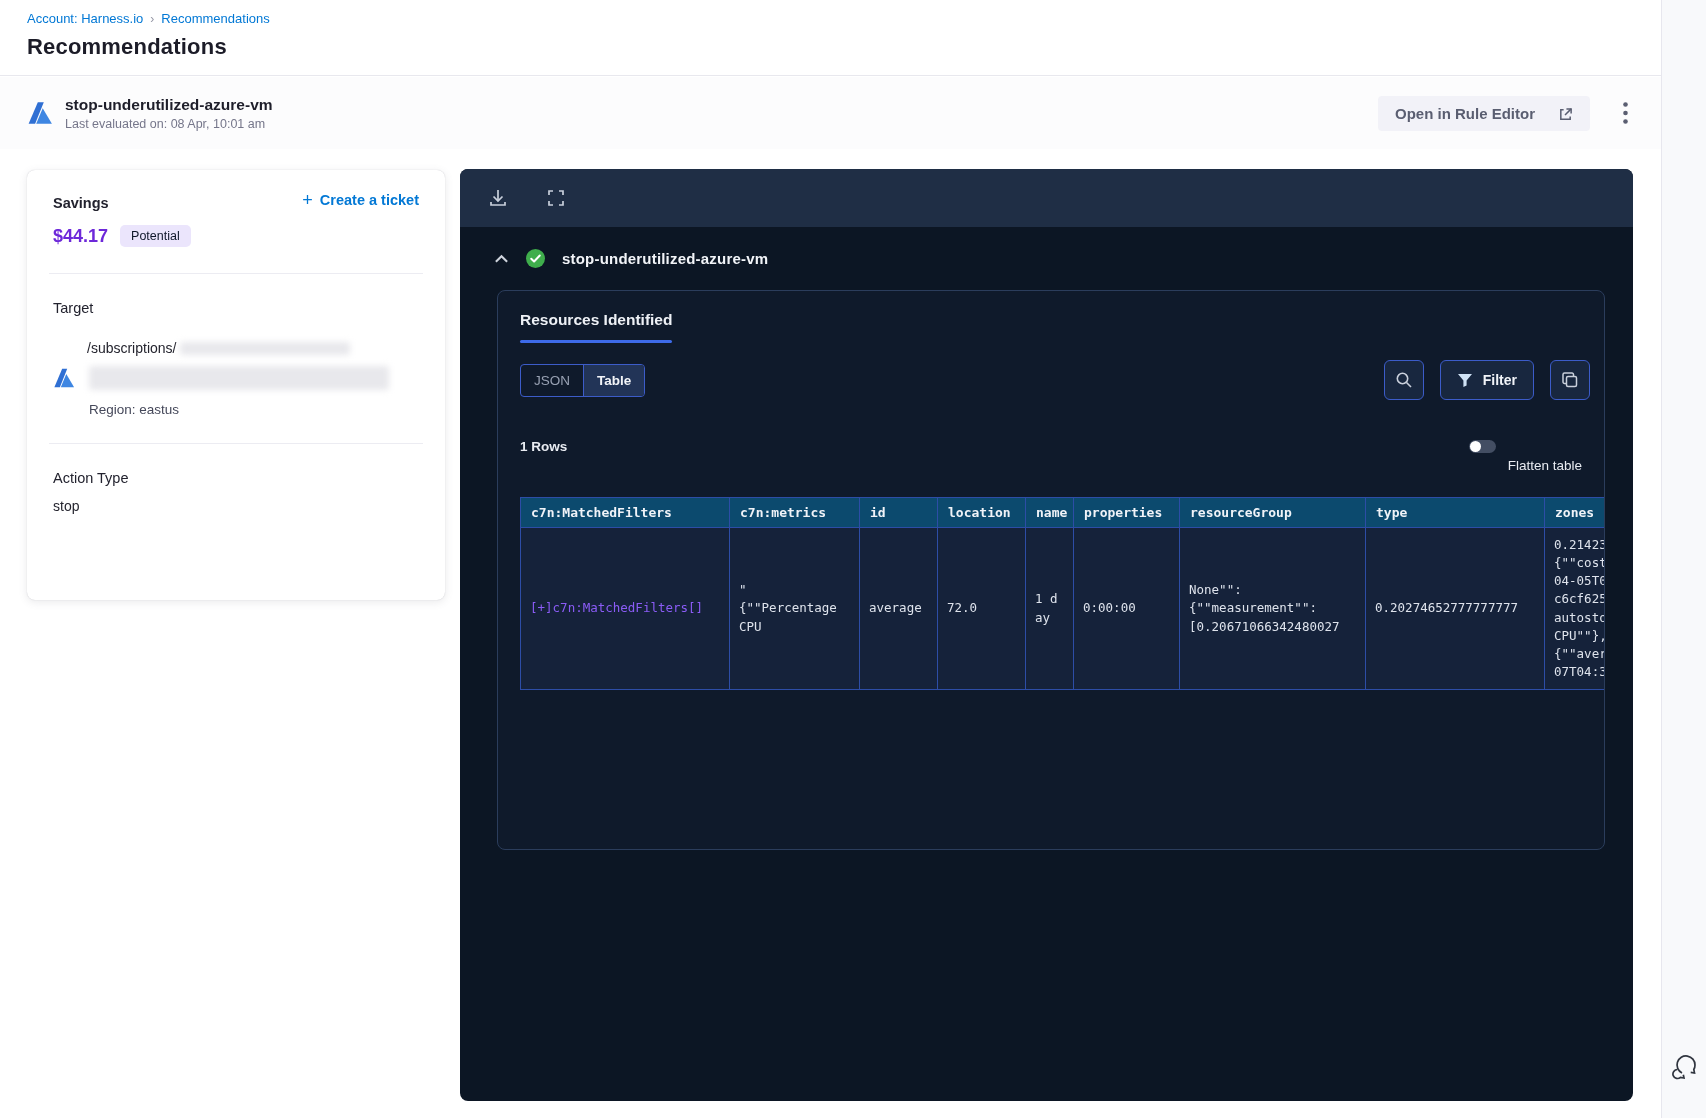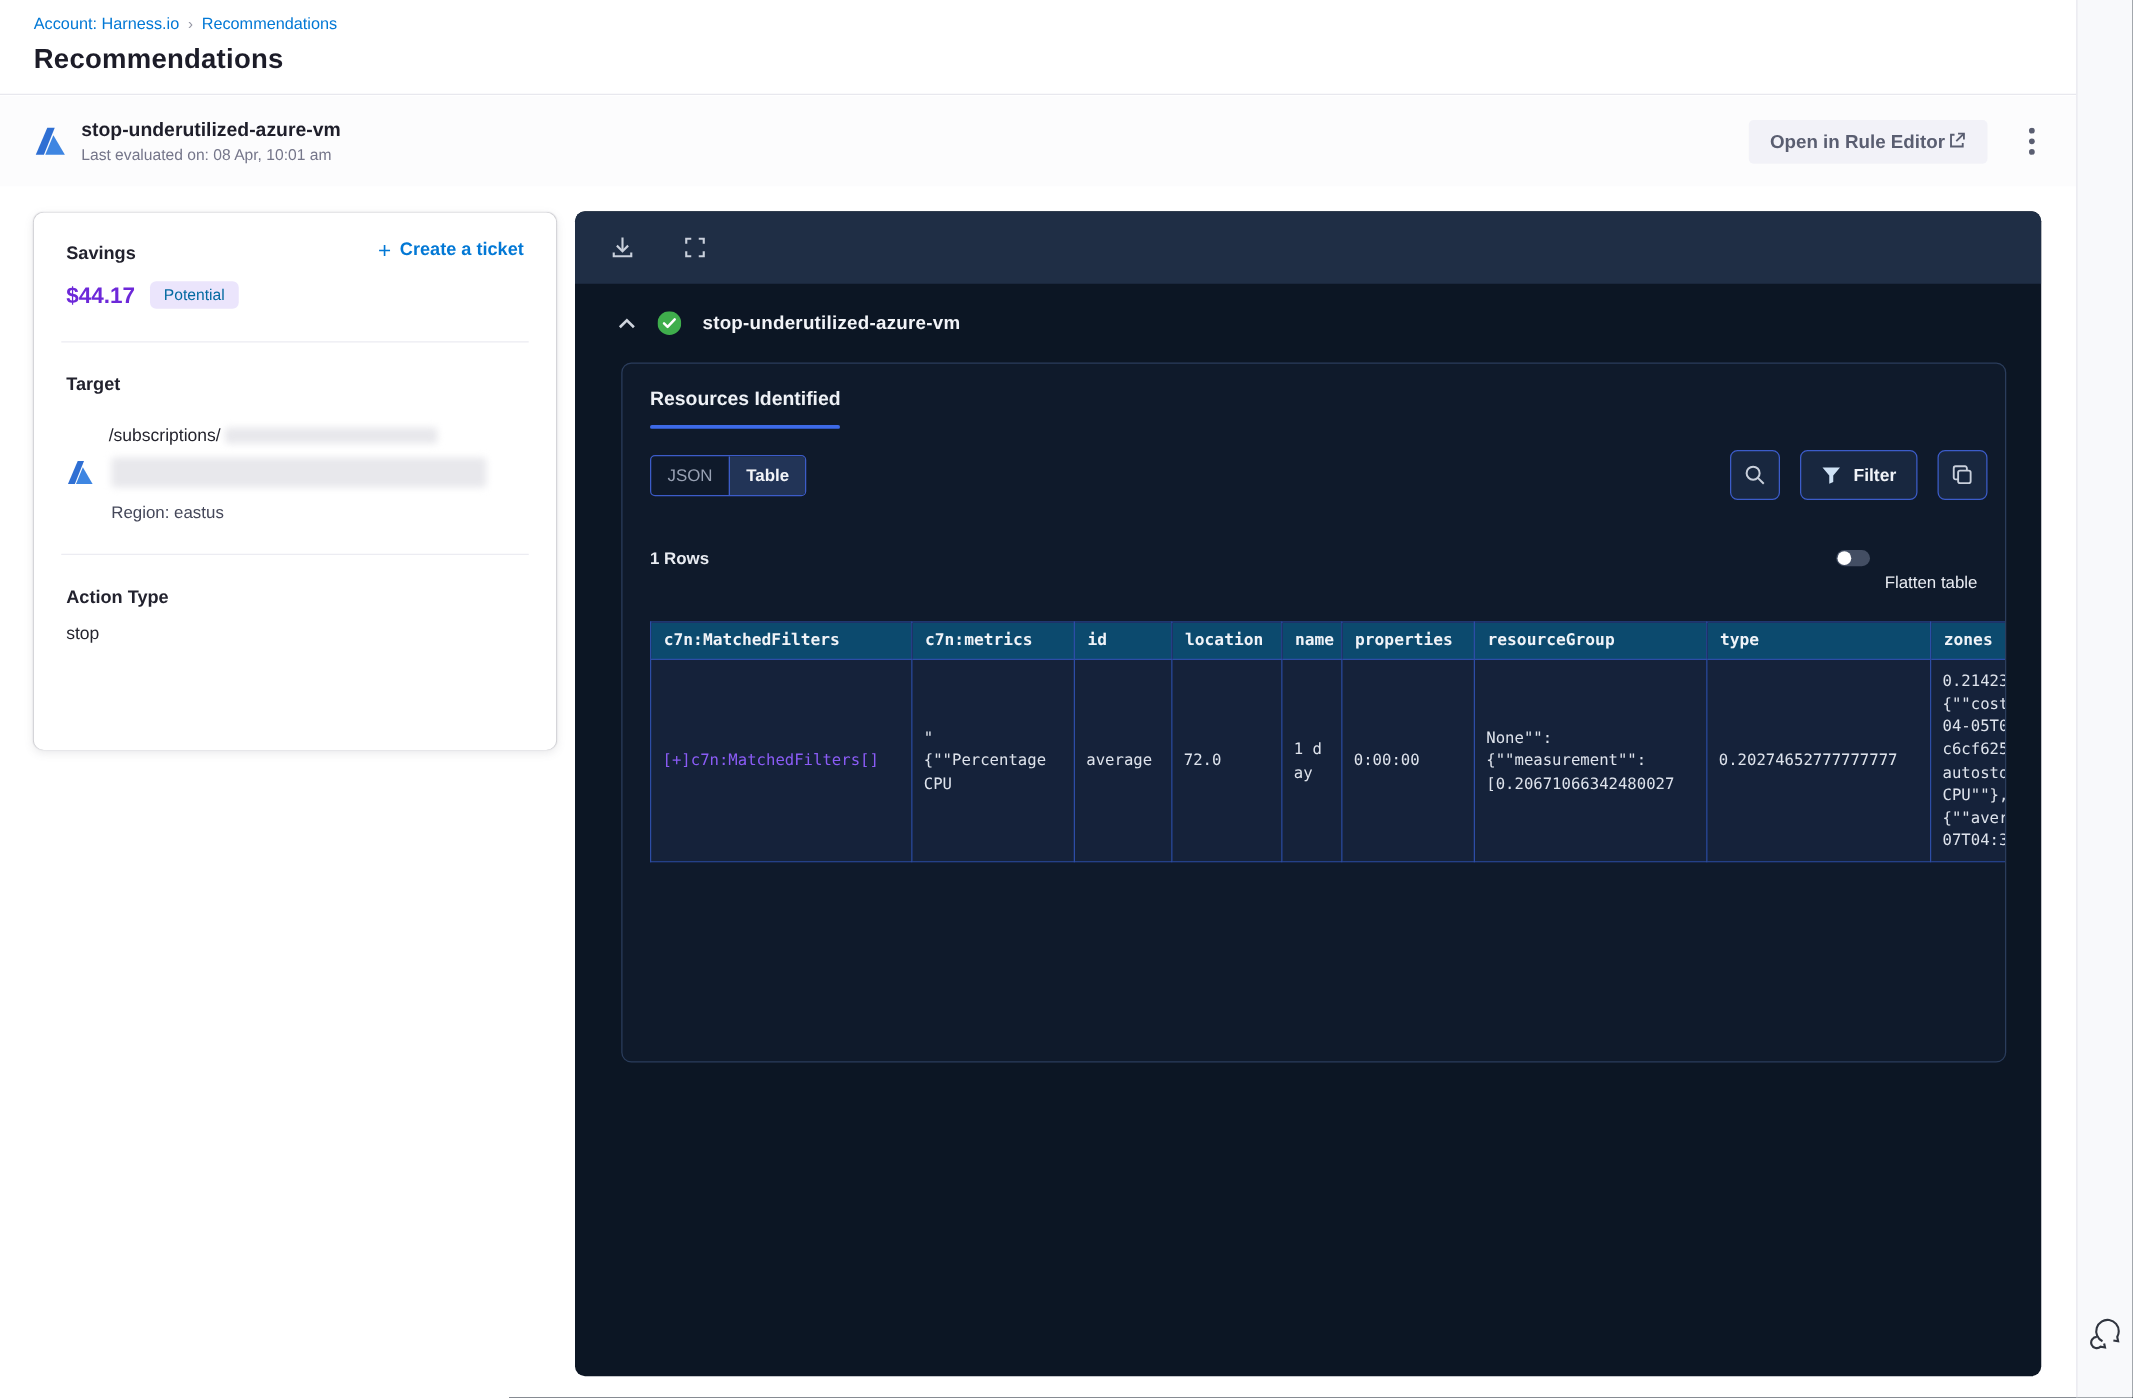--- a/index.html
+++ b/index.html
@@ -22,39 +22,39 @@
   .page-title { margin-top:8px; font-size:22px; font-weight:bold; color:#1c1c28; letter-spacing:.2px; }
 
   
   .header-band { position:absolute; left:0; top:77px; width:1661px; height:72px;
     background:#fcfcfd; display:flex; align-items:center; padding:0 27px; }
   .azure-logo { width:26px; height:26px; flex:0 0 auto; }
   .hb-text { margin-left:12px; }
   .hb-title { font-size:15.5px; font-weight:bold; color:#1e1e2a; }
   .hb-sub { margin-top:3px; font-size:12.5px; color:#75768a; }
   .hb-right { margin-left:auto; display:flex; align-items:center; gap:26px; }
-  .rule-editor-btn { display:flex; align-items:flex-start; gap:2px; background:#f2f2f8;
+  .rule-editor-btn { display:flex; align-items:flex-end; gap:23px; background:#f2f2f8;
     border:none; border-radius:4px; padding:9px 17px; font-size:15px; font-weight:bold;
     color:#5a5e71; cursor:pointer; font-family:inherit; }
   .kebab { width:18px; height:24px; color:#5a5e71; cursor:pointer; display:flex; align-items:center; justify-content:center; }
 
   
   .card { position:absolute; left:27px; top:170px; width:418px; height:430px;
     background:#fff; border-radius:8px; padding:22px 26px;
     box-shadow:0 0 1px rgba(40,41,61,.25), 0 2px 8px rgba(96,97,112,.14); }
   .card-row1 { display:flex; align-items:flex-start; justify-content:space-between; }
   .savings-label { font-size:14.5px; font-weight:bold; color:#22222e; padding-top:3px; }
   .create-ticket { display:flex; align-items:center; gap:7px; color:#0278d5;
     font-size:14.5px; font-weight:bold; cursor:pointer; }
   .create-ticket .plus { font-size:18px; font-weight:normal; line-height:14px; }
   .amount-row { margin-top:14px; display:flex; align-items:center; gap:12px; }
   .amount { font-size:18px; font-weight:bold; color:#6d28d9; }
-  .badge { background:#ebe5fc; color:#0369a1; font-size:12.5px; padding:4px 11px; border-radius:5px; }
+  .badge { background:#ebe5fc; color:#0f172a; font-size:12.5px; padding:4px 11px; border-radius:5px; }
   .divider { height:1px; background:#ececf2; margin:26px -4px; }
-  .section-label { font-size:14.5px; font-weight:bold; color:#22222e; }
+  .section-label { font-size:14.5px; font-weight:normal; color:#22222e; }
   .target-path-row { margin-top:24px; margin-left:34px; font-size:14px; color:#24242e;
     display:flex; align-items:center; gap:4px; }
   .redact { background:#e8e8ec; border-radius:3px; filter:blur(3px); }
   .redact.r1 { width:170px; height:13px; }
   .redact.r2 { width:300px; height:24px; }
   .target-res-row { margin-top:10px; display:flex; align-items:center; gap:14px; }
   .azure-logo.small { width:22px; height:22px; }
   .region { margin-top:12px; margin-left:36px; font-size:13.5px; color:#45485a; }
   .action-value { margin-top:12px; font-size:14px; color:#24242e; }
 

